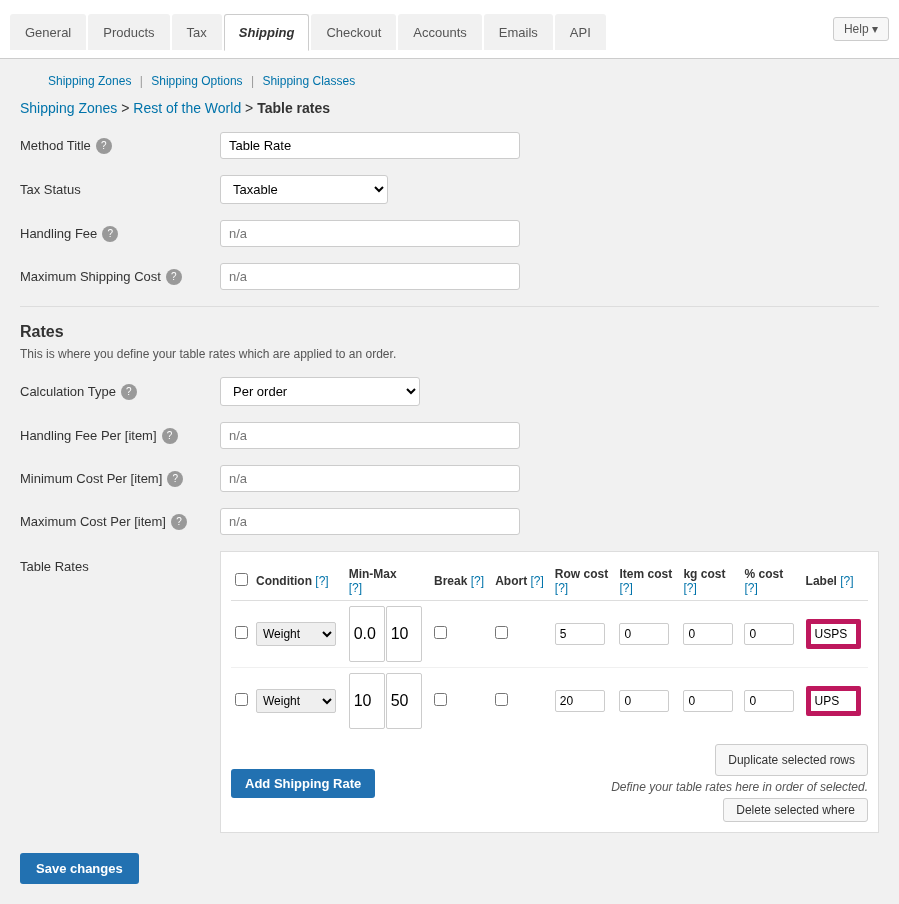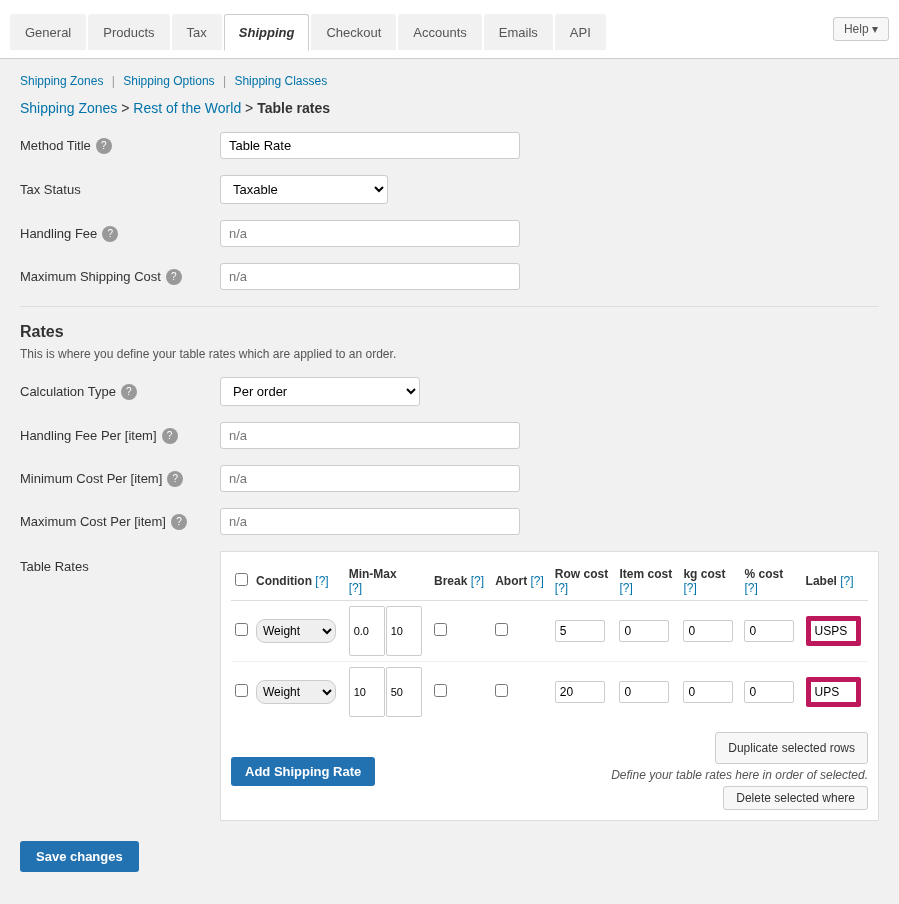--- a/index.html
+++ b/index.html
@@ -9,21 +9,21 @@
     .top-nav { background: #fff; border-bottom: 1px solid #ccc; display: flex; align-items: center; justify-content: space-between; padding: 8px 10px; }
     .top-nav-tabs { display: flex; }
     .nav-tab { padding: 10px 14px; border: 1px solid transparent; border-bottom: none; cursor: pointer; background: #f1f1f1; color: #555; font-size: 13px; border-radius: 3px 3px 0 0; margin-right: 2px; margin-top: 6px; text-decoration: none; }
     .nav-tab.active { background: #f1f1f1; border-color: #ccc; border-bottom-color: #f1f1f1; color: #333; font-weight: bold; background: #fff; border-bottom: 1px solid #fff; margin-bottom: -1px; font-style: italic; }
     .help-btn { font-size: 12px; color: #555; border: 1px solid #ccc; padding: 4px 10px; background: #f7f7f7; cursor: pointer; border-radius: 3px; }
 
     
     .content { padding: 15px 20px; max-width: 899px; }
 
     
-    .sub-nav { margin-bottom: 12px; font-size: 12px; color: #555; }
+    .sub-nav { margin-bottom: 12px; font-size: 12px; color: #555; margin-left: 28px; }
     .sub-nav a { color: #0073aa; text-decoration: none; }
     .sub-nav span { margin: 0 5px; color: #999; }
 
     
     .breadcrumb { margin-bottom: 16px; font-size: 14px; }
     .breadcrumb a { color: #0073aa; text-decoration: none; }
     .breadcrumb strong { color: #333; }
 
     
     .form-row { display: flex; align-items: center; margin-bottom: 16px; }
@@ -42,22 +42,22 @@
 
     .rates-table-container { flex: 1; border: 1px solid #ddd; background: #fff; padding: 10px; }
 
     table.rates-table { width: 100%; border-collapse: collapse; font-size: 12px; }
     table.rates-table th { text-align: left; padding: 5px 4px; font-weight: bold; color: #333; border-bottom: 1px solid #ddd; white-space: nowrap; }
     table.rates-table th .help-q { color: #0073aa; font-weight: normal; cursor: pointer; }
     table.rates-table td { padding: 5px 4px; vertical-align: middle; }
     table.rates-table tr:not(:last-child) td { border-bottom: 1px solid #f0f0f0; }
 
     .rate-input { width: 50px; padding: 3px 4px; border: 1px solid #ccc; border-radius: 2px; font-size: 12px; }
-    .rate-input-sm { width: 36px; padding: 18px 4px; border: 1px solid #ccc; border-radius: 2px; font-size: 11px; }
-    .rate-select { width: 80px; padding: 3px 2px; border: 1px solid #ccc; border-radius: 9px; font-size: 12px; }
+    .rate-input-sm { width: 36px; padding: 18px 4px; border: 1px solid #ccc; border-radius: 2px; font-size: 16px; }
+    .rate-select { width: 80px; padding: 3px 2px; border: 1px solid #ccc; border-radius: 2px; font-size: 12px; }
     .rate-label-input { width: 55px; padding: 3px 4px; border: 5px solid #be185d; border-radius: 2px; font-size: 12px; }
 
     .minmax-cell { display: flex; align-items: center; gap: 1px; }
 
     .table-actions { display: flex; align-items: center; justify-content: space-between; margin-top: 10px; flex-wrap: wrap; gap: 8px; }
     .add-rate-btn { background: #2271b1; color: #fff; border: none; padding: 7px 14px; border-radius: 3px; cursor: pointer; font-size: 13px; font-weight: bold; }
     .italic-note { font-style: italic; font-size: 12px; color: #555; }
     .delete-btn { background: #f7f7f7; border: 1px solid #ccc; color: #333; padding: 4px 12px; border-radius: 3px; cursor: pointer; font-size: 12px; }
     .dup-btn { background: #f7f7f7; border: 1px solid #ccc; color: #333; padding: 8px 12px; border-radius: 3px; cursor: pointer; font-size: 12px; }
 

